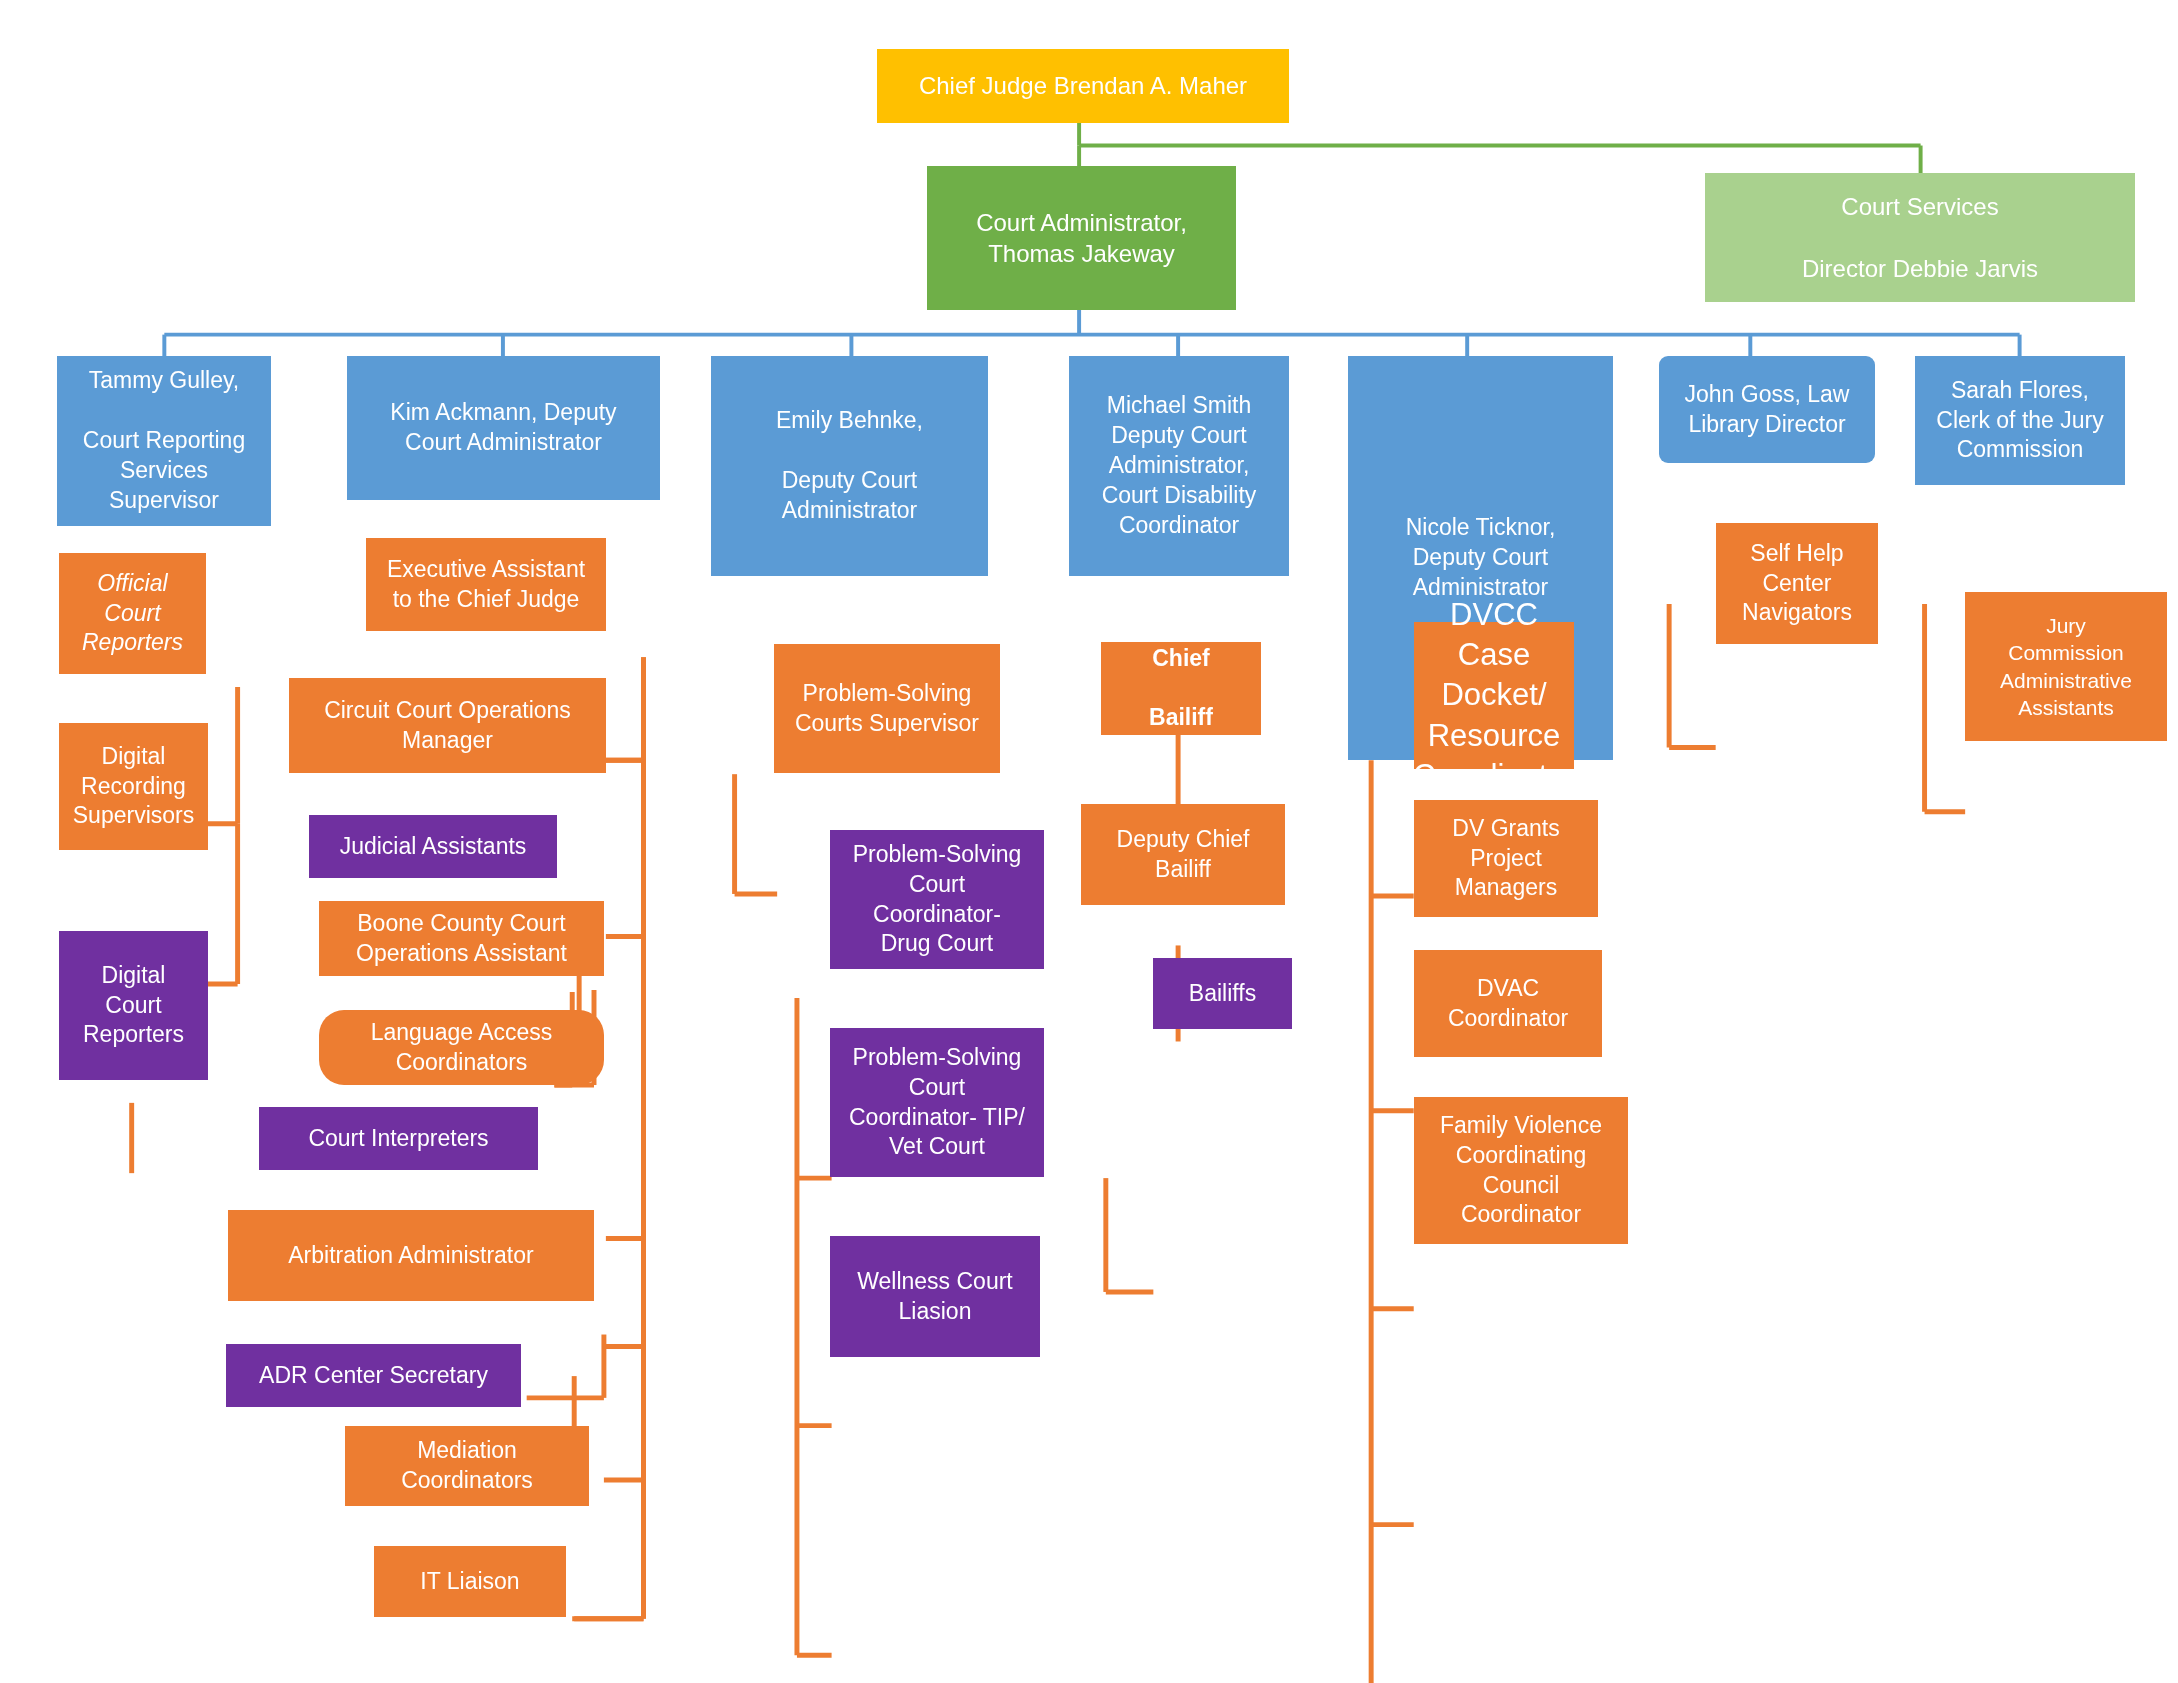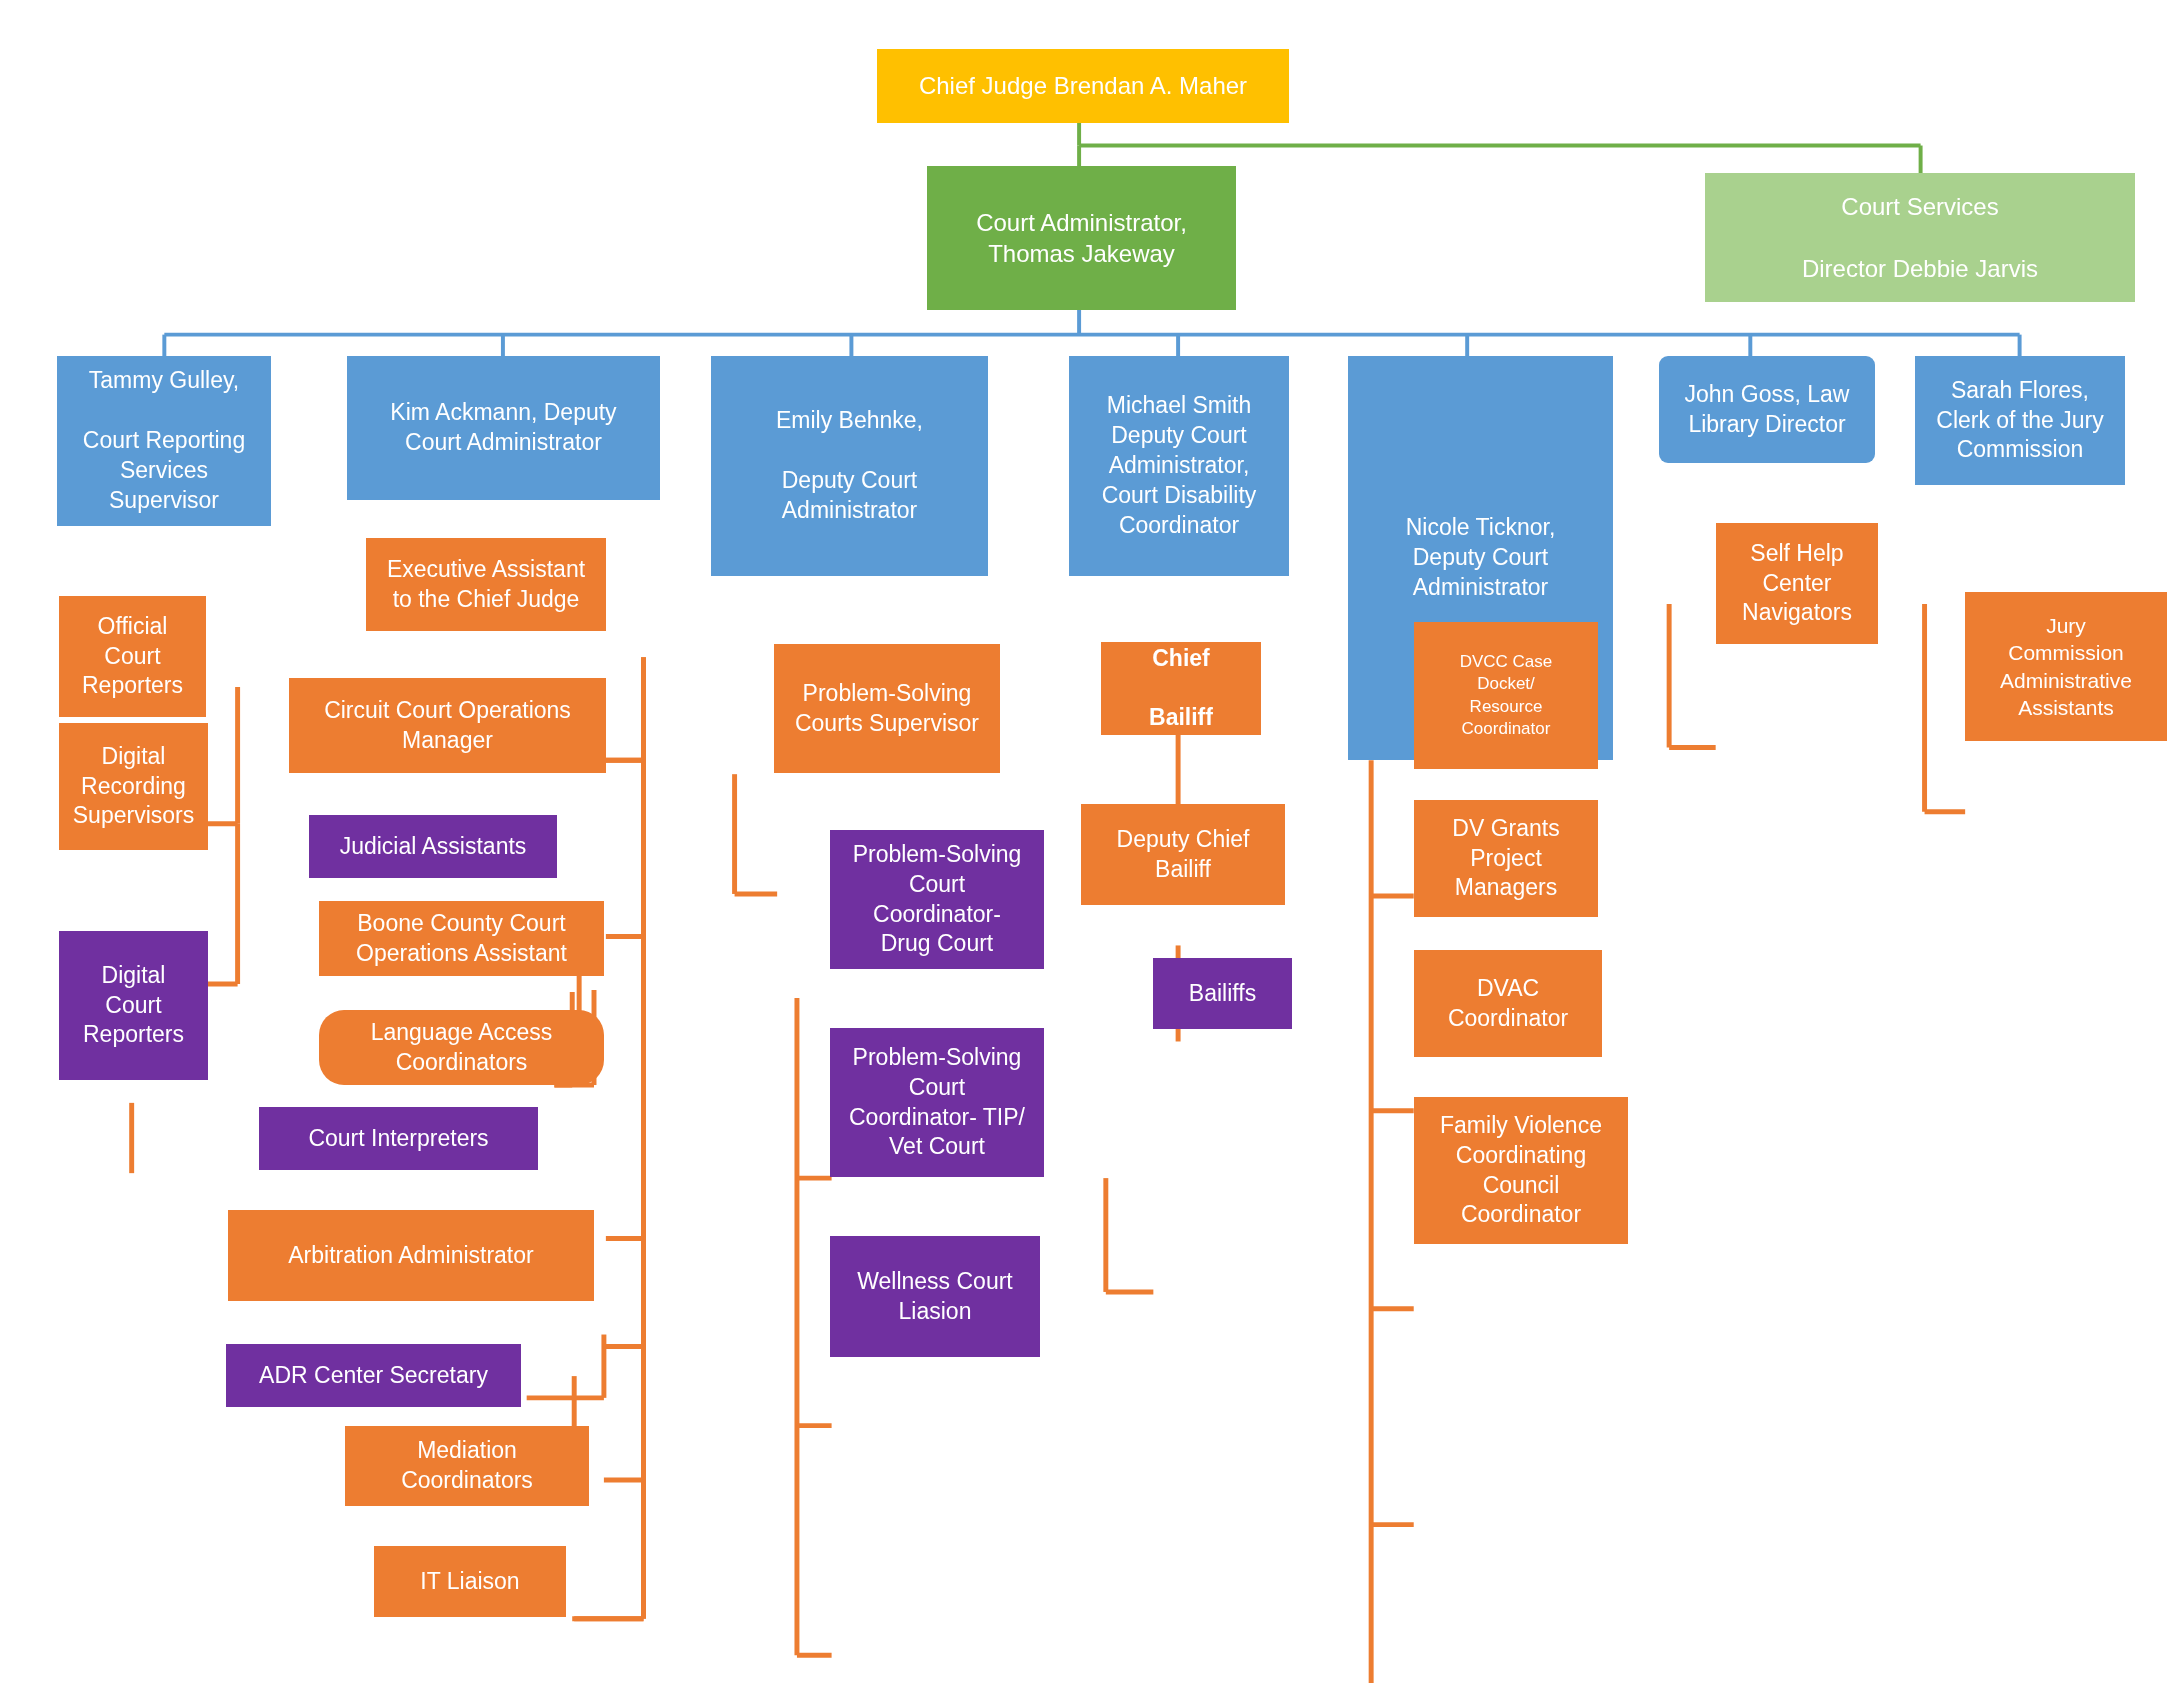--- a/index.html
+++ b/index.html
@@ -187,21 +187,21 @@
 Deputy Court
 Administrator</div>
 
   <div class="node blue" style="left:1659px; top:356px; width:216px; height:107px; font-size:23px;border-radius:9px;">John Goss, Law
 Library Director</div>
 
   <div class="node blue" style="left:1915px; top:356px; width:210px; height:129px; font-size:23px;">Sarah Flores,
 Clerk of the Jury
 Commission</div>
 
-  <div class="node orange" style="left:59px; top:596px; width:147px; height:121px; font-size:23px;">Official
+  <div class="node orange" style="left:59px; top:553px; width:147px; height:121px; font-size:23px;font-style:italic;">Official
 Court
 Reporters</div>
 
   <div class="node orange" style="left:59px; top:723px; width:149px; height:127px; font-size:23px;">Digital
 Recording
 Supervisors</div>
 
   <div class="node purple" style="left:59px; top:931px; width:149px; height:149px; font-size:23px;">Digital
 Court
 Reporters</div>
@@ -249,21 +249,21 @@
 
   <div class="node orange" style="left:1101px; top:642px; width:160px; height:93px; font-size:23px;font-weight:bold;">Chief
 
 Bailiff</div>
 
   <div class="node orange" style="left:1081px; top:804px; width:204px; height:101px; font-size:23px;">Deputy Chief
 Bailiff</div>
 
   <div class="node purple" style="left:1153px; top:958px; width:139px; height:71px; font-size:23px;">Bailiffs</div>
 
-  <div class="node orange" style="left:1414px; top:622px; width:184px; height:147px; font-size:17px;">DVCC Case
+  <div class="node orange" style="left:1414px; top:622px; width:160px; height:147px; font-size:31px;">DVCC Case
 Docket/
 Resource
 Coordinator</div>
 
   <div class="node orange" style="left:1414px; top:800px; width:184px; height:117px; font-size:23px;">DV Grants
 Project
 Managers</div>
 
   <div class="node orange" style="left:1414px; top:950px; width:188px; height:107px; font-size:23px;">DVAC
 Coordinator</div>

